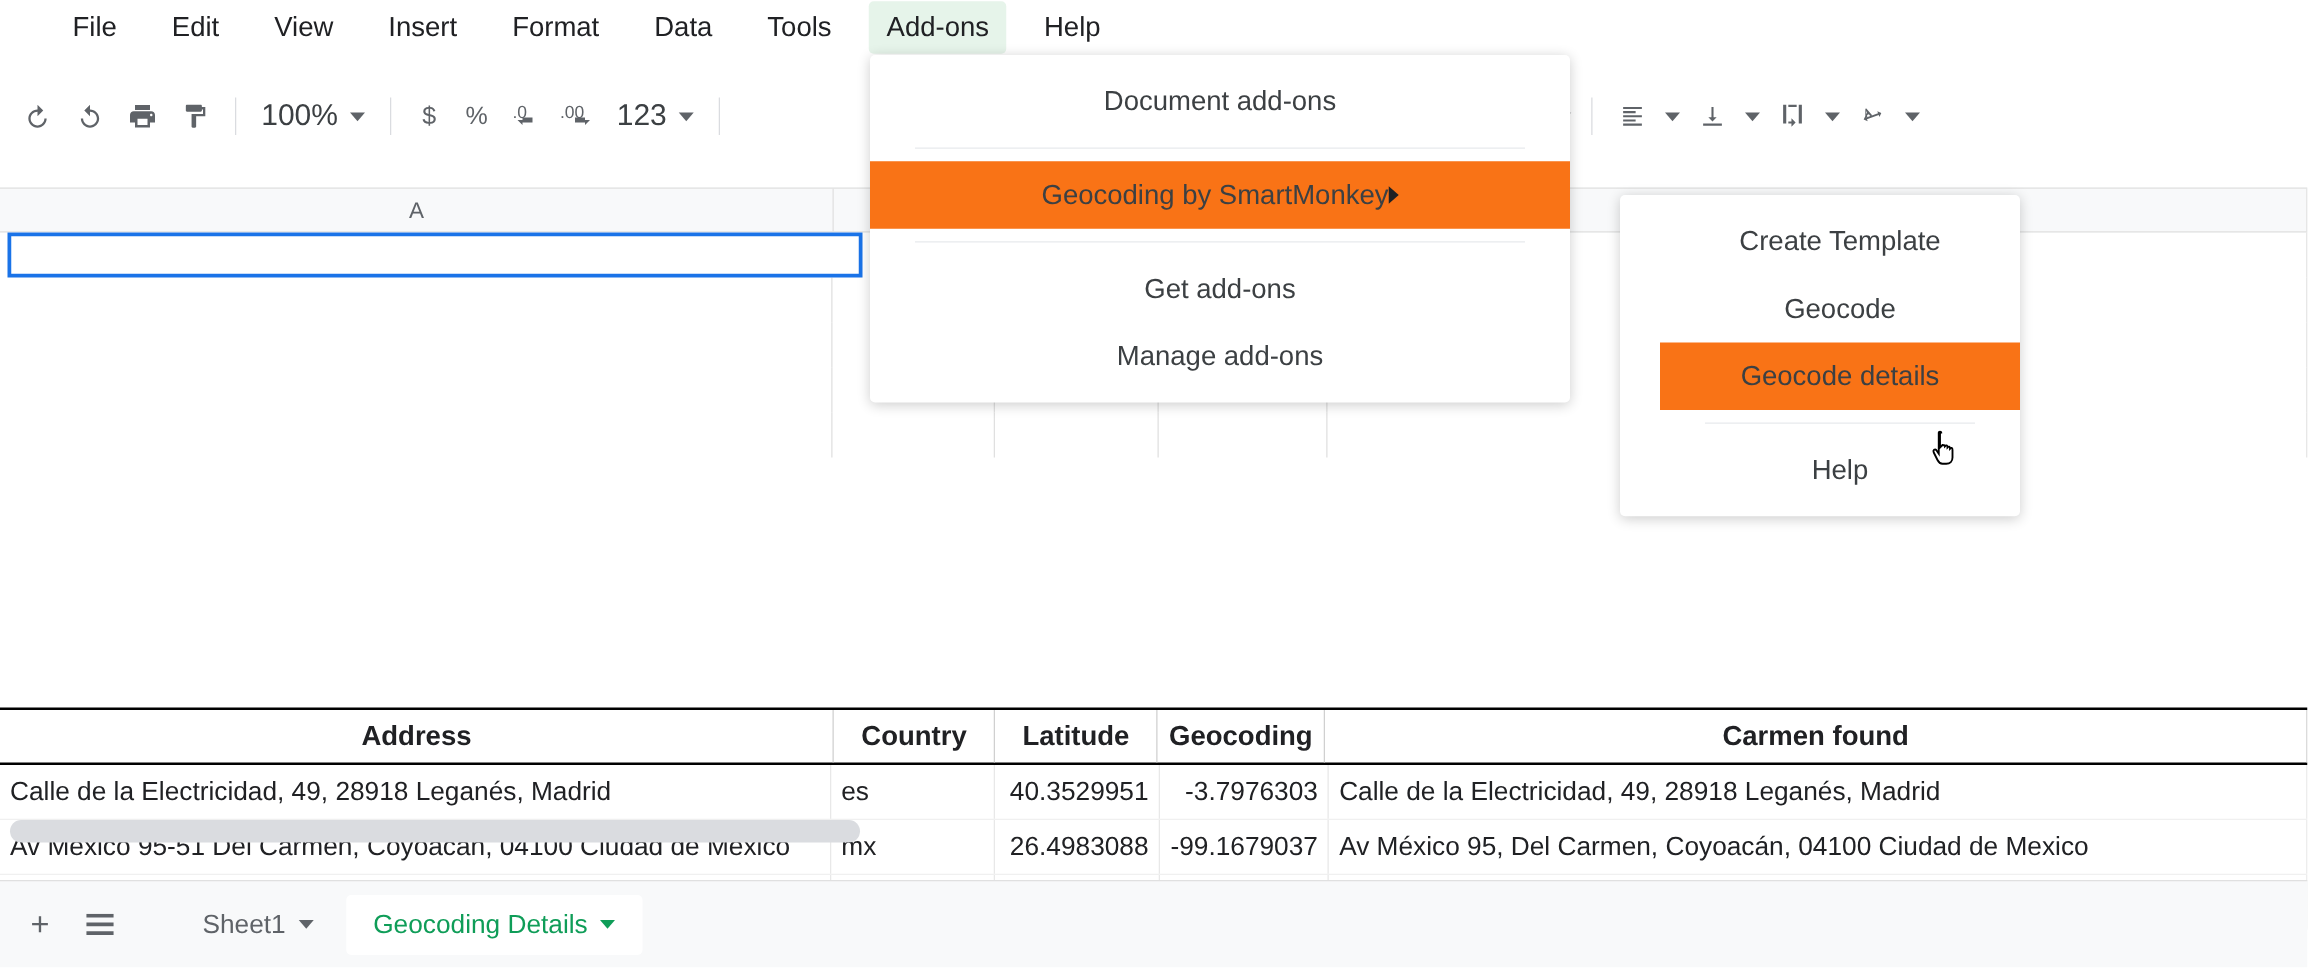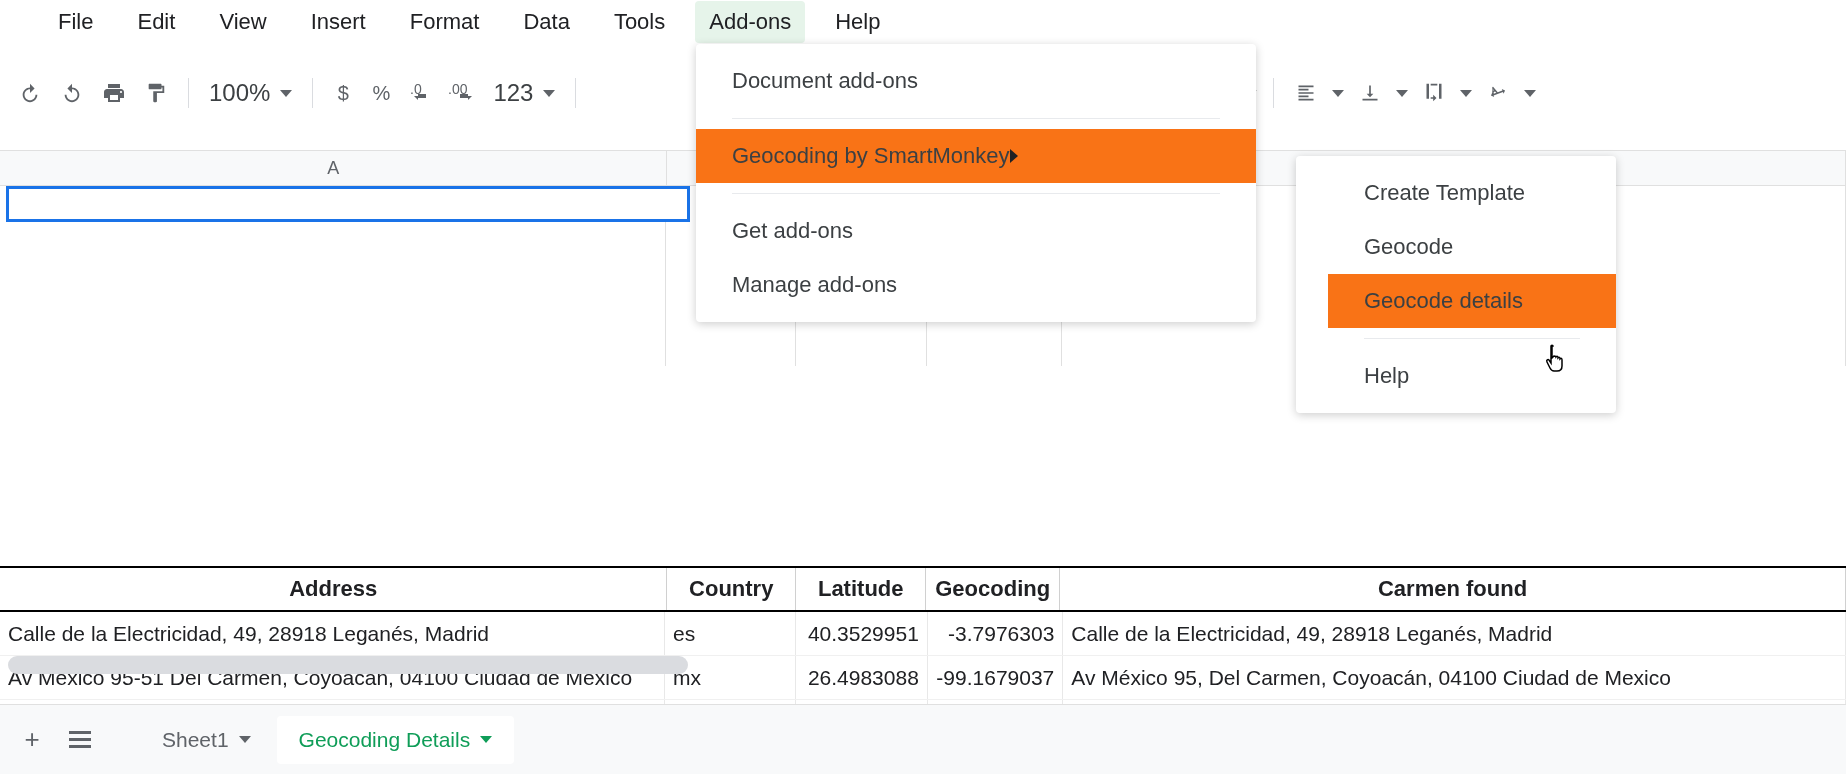--- a/index.html
+++ b/index.html
@@ -196,21 +196,21 @@
       left: 696px;
       width: 560px;
     }
     .dropdown-item {
       padding: 14px 36px;
       font-size: 22px;
       color: #3c4043;
       cursor: pointer;
       display: flex;
       align-items: center;
-      justify-content: flex-start;
+      justify-content: center;
     }
     .dropdown-item.highlighted {
       background: #f97316;
     }
     .dropdown-sep {
       height: 1px;
       background: #e8eaed;
       margin: 10px 36px;
     }
     .submenu {

